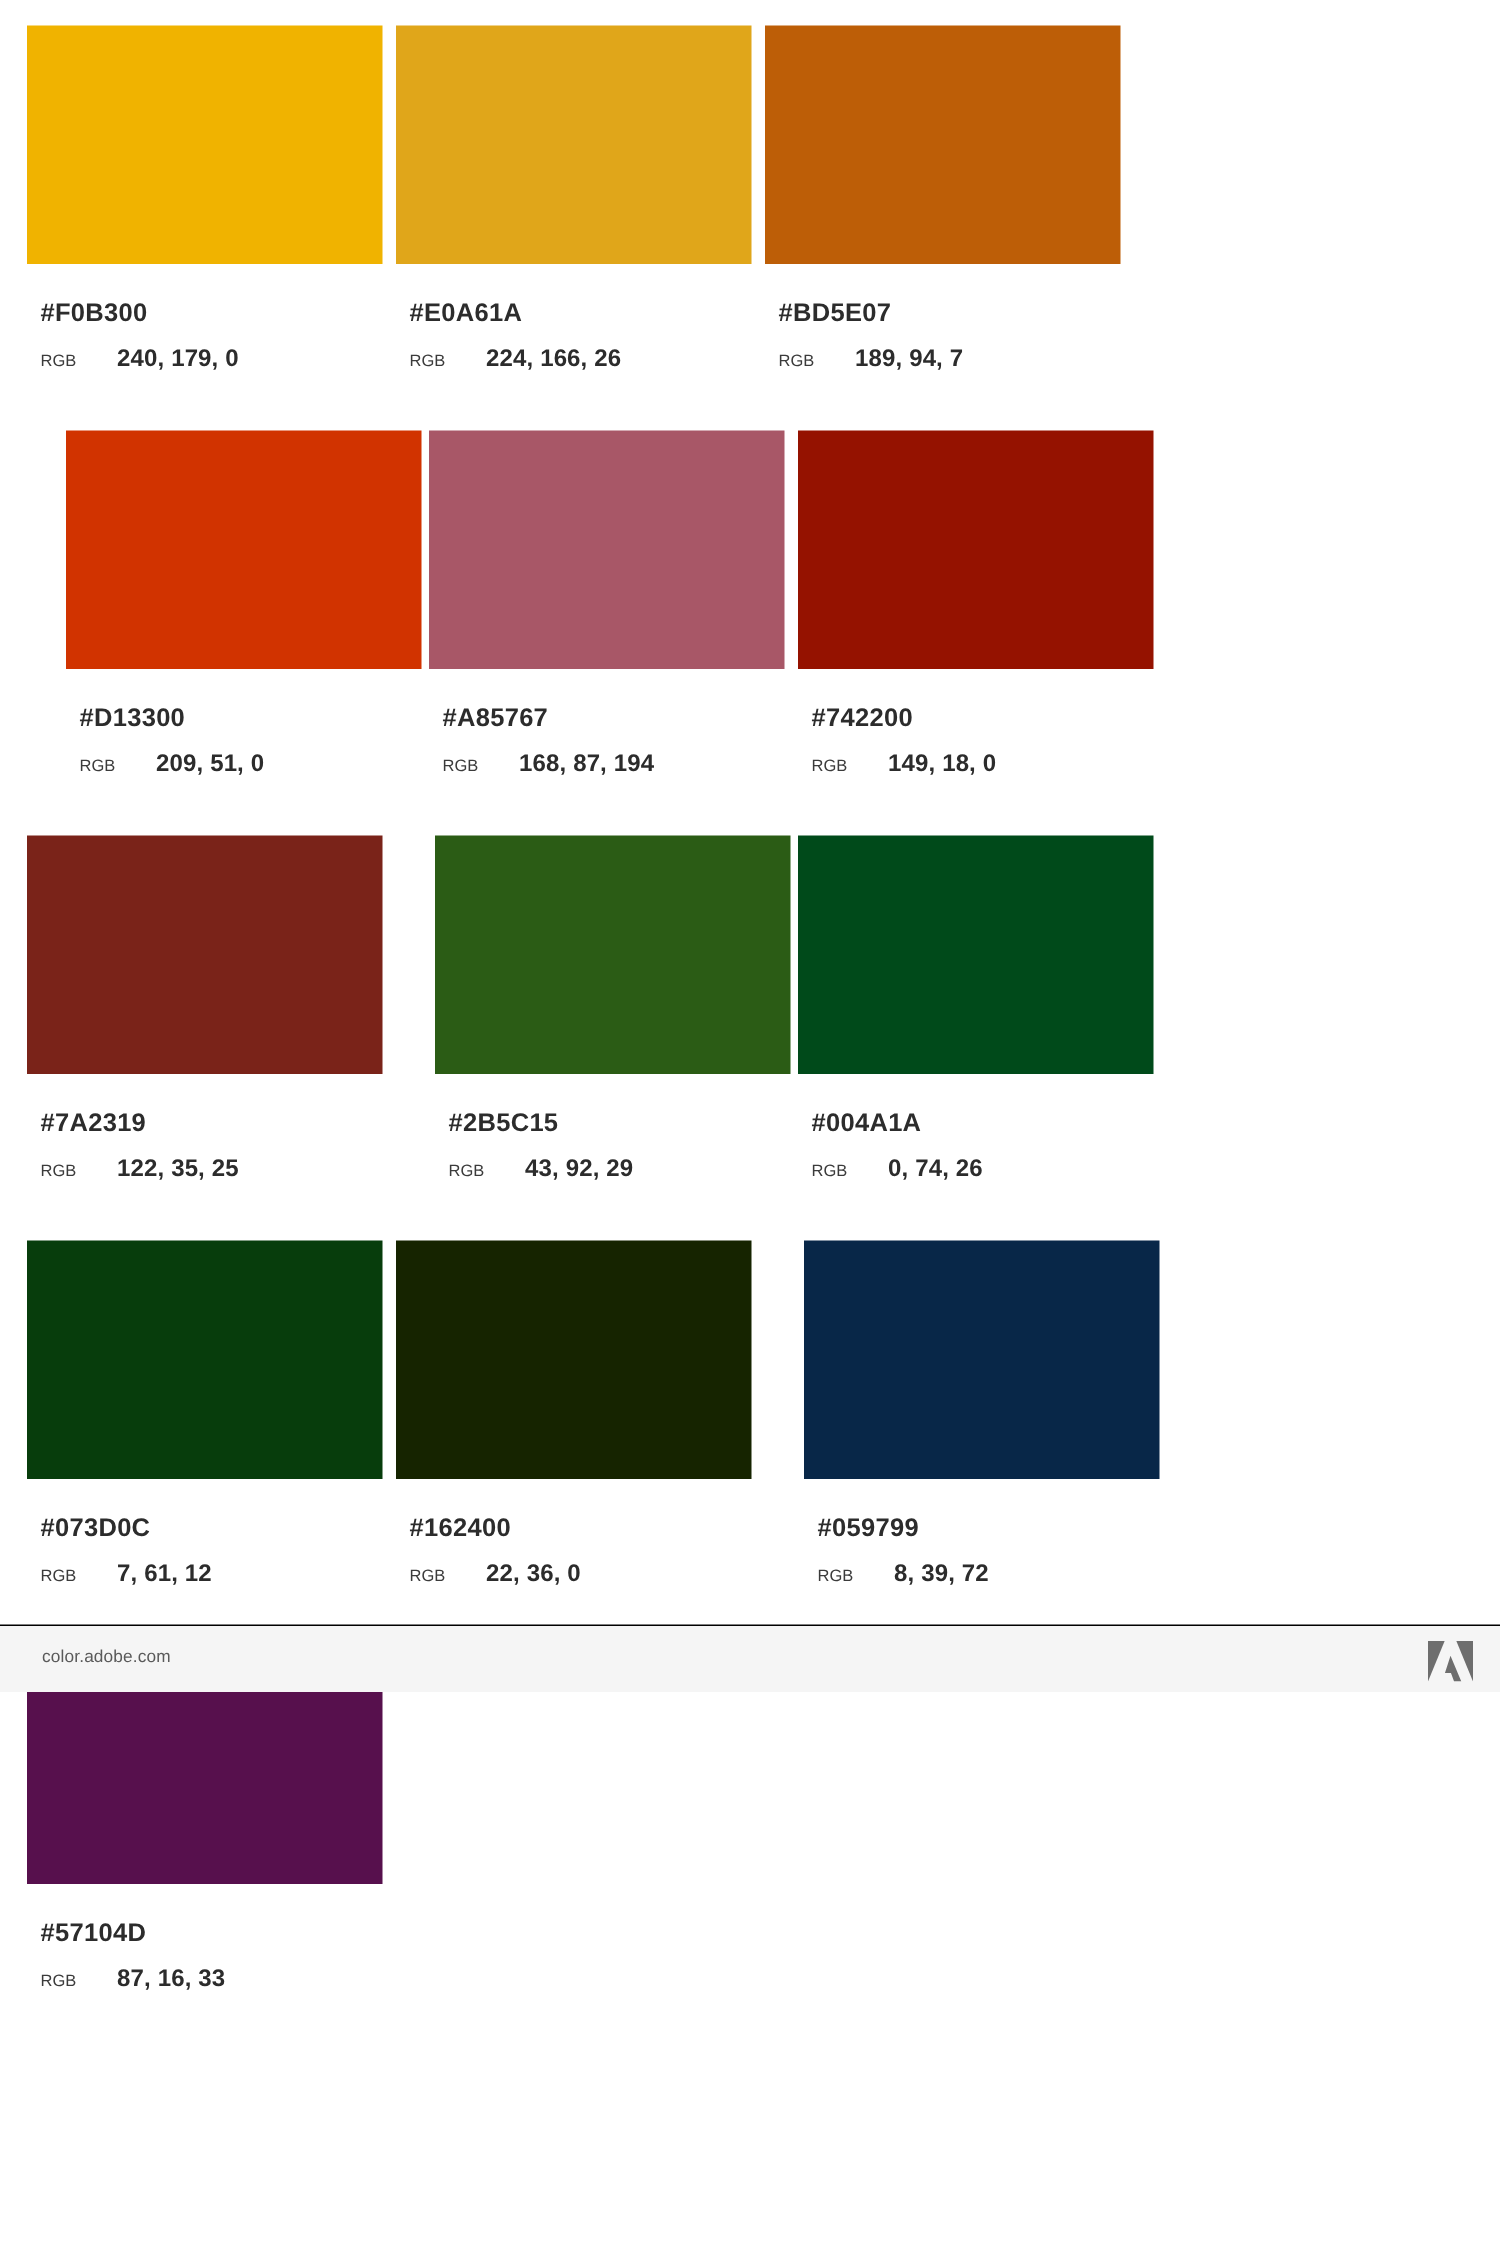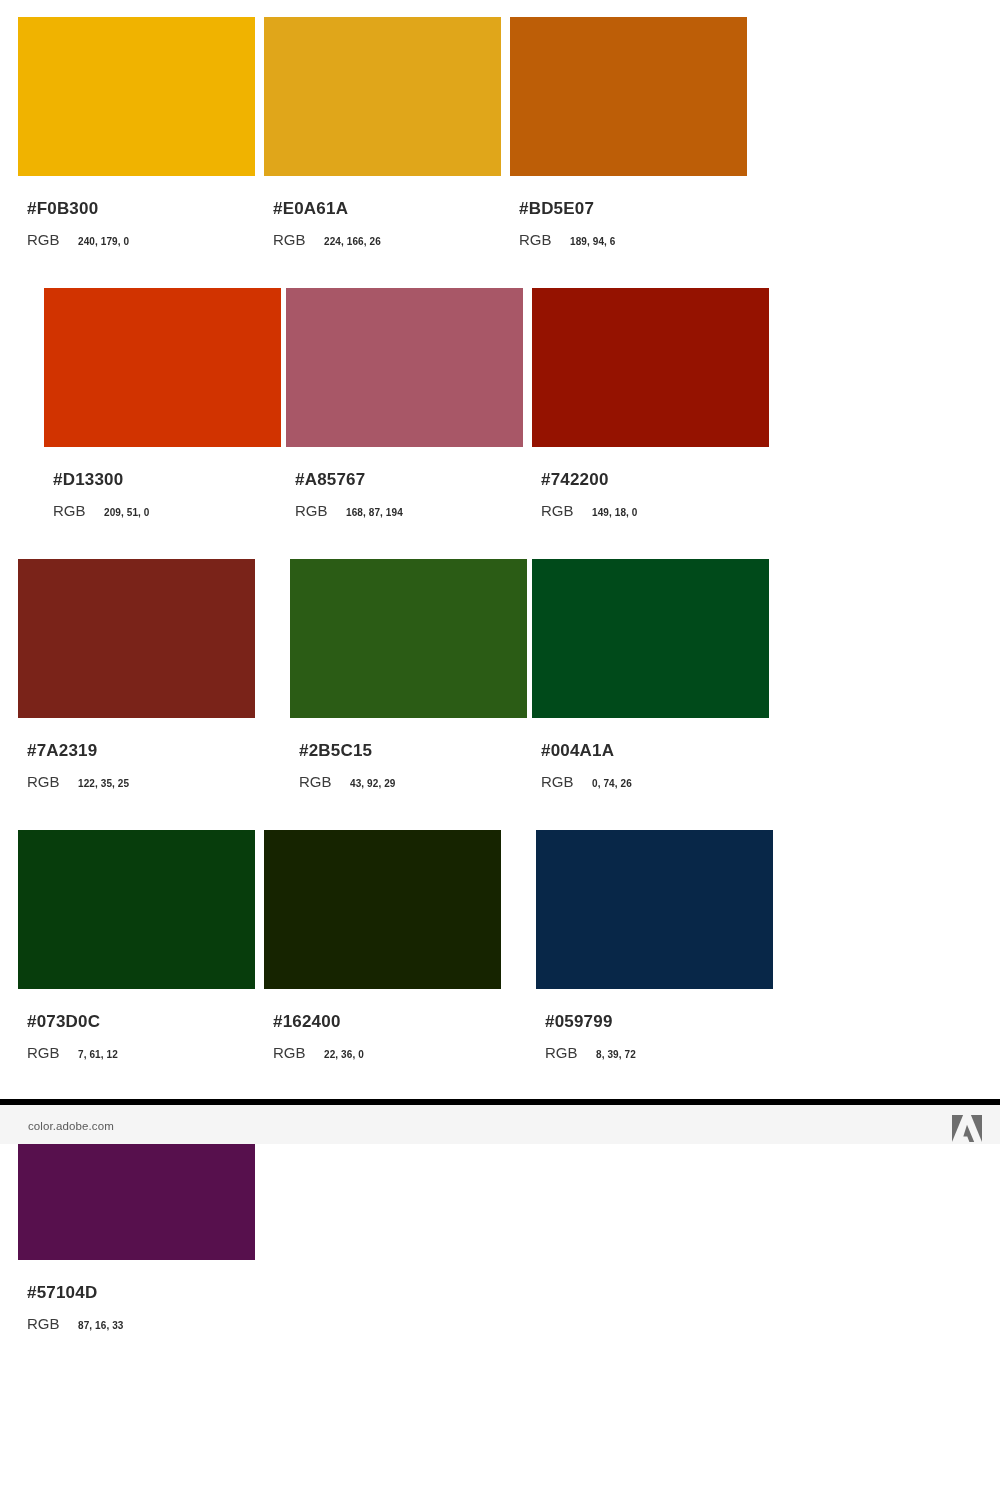--- a/index.html
+++ b/index.html
@@ -56,44 +56,44 @@
   }
 
   .swatch-rgb-row {
     margin-top: 14px;
     display: flex;
     align-items: baseline;
     padding-left: 9px;
   }
 
   .rgb-label {
-    font-size: 15px;
+    font-size: 11px;
     font-weight: normal;
     color: #3b3b3b;
     width: 51px;
     flex: none;
     line-height: 14px;
   }
 
   .rgb-values {
-    font-size: 10px;
+    font-size: 16px;
     font-weight: bold;
     color: #2c2c2c;
     line-height: 14px;
     letter-spacing: 0.1px;
   }
 
   #footer {
     position: absolute;
     left: 0;
-    bottom: 0;
+    bottom: 16px;
     width: 1000px;
     height: 45px;
     background: #f5f5f5;
-    border-top: 6px solid #000000;
+    border-top: 1px solid #000000;
   }
 
   #footer-url {
     position: absolute;
     left: 28px;
     top: 15px;
     font-size: 11.5px;
     color: #5a5a5a;
     letter-spacing: 0.1px;
   }
@@ -126,21 +126,21 @@
         <div class="swatch-rgb-row">
           <div class="rgb-label">RGB</div>
           <div class="rgb-values">224, 166, 26</div>
         </div>
       </div>
       <div class="swatch-cell">
         <div class="swatch-chip" style="background: rgb(189, 94, 7);"></div>
         <div class="swatch-hex">#BD5E07</div>
         <div class="swatch-rgb-row">
           <div class="rgb-label">RGB</div>
-          <div class="rgb-values">189, 94, 6</div>
+          <div class="rgb-values">189, 94, 7</div>
         </div>
       </div>
       <div class="swatch-cell">
         <div class="swatch-chip" style="background: rgb(209, 51, 0);"></div>
         <div class="swatch-hex">#D13300</div>
         <div class="swatch-rgb-row">
           <div class="rgb-label">RGB</div>
           <div class="rgb-values">209, 51, 0</div>
         </div>
       </div>

